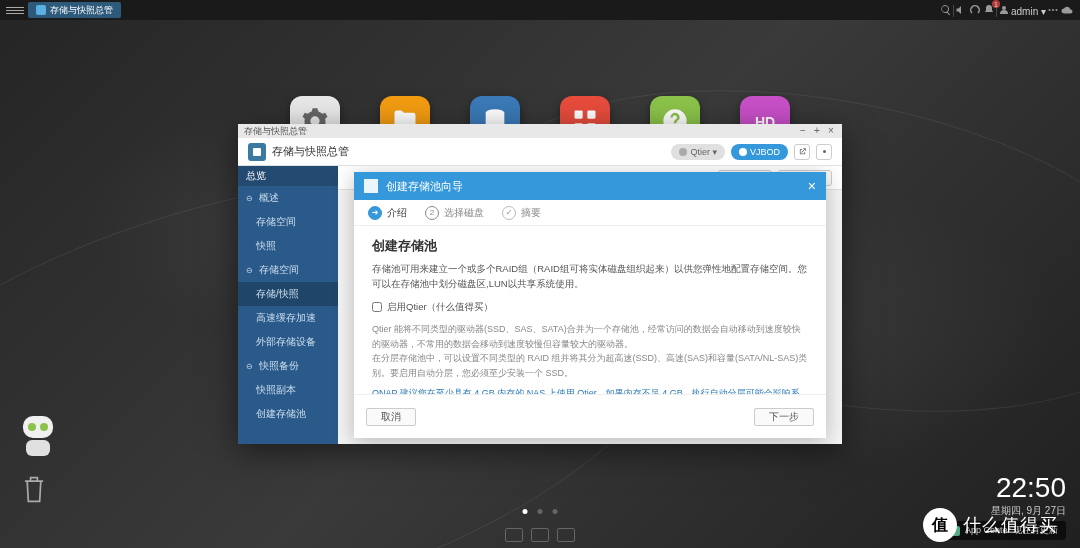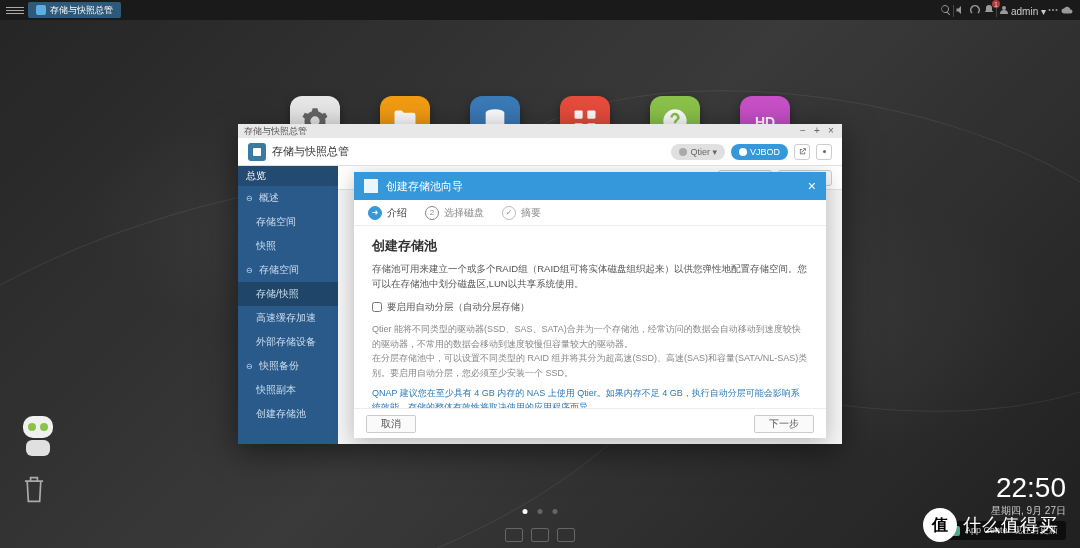--- a/index.html
+++ b/index.html
@@ -68,21 +68,21 @@
 .wiz-step.active{color:#333}
 .wiz-step .num{width:14px;height:14px;border:1px solid currentColor;border-radius:50%;display:flex;align-items:center;justify-content:center;font-size:8px}
 .wiz-step.active .num{background:#3498db;border-color:#3498db;color:#fff}
 .wiz-step .chk{width:14px;height:14px;border:1px solid #bbb;border-radius:50%;display:flex;align-items:center;justify-content:center;font-size:8px}
 .wiz-content{flex:1;padding:10px 18px;font-size:9.5px;color:#555;line-height:1.6;overflow:auto}
 .wiz-content h4{font-size:13px;color:#333;margin-bottom:4px}
 .wiz-content .cb-row{margin:8px 0;display:flex;align-items:center;gap:5px}
 .wiz-content .cb-row input{width:10px;height:10px}
 .wiz-content .grey{color:#888;font-size:9px}
 .wiz-content .blue{color:#2a7ab8;font-size:9px;margin-top:6px}
-.wiz-footer{height:30px;border-top:1px solid #eee;display:flex;align-items:center;padding:0 12px;gap:8px}
+.wiz-footer{height:44px;border-top:1px solid #eee;display:flex;align-items:center;padding:0 12px;gap:8px}
 .wiz-btn{height:18px;border:1px solid #ccc;background:#fafafa;padding:0 14px;font-size:10px;color:#555;cursor:pointer;border-radius:2px}
 .wiz-footer .spacer{flex:1}
 
 .robot{position:absolute;left:18px;bottom:88px;width:40px;height:44px;cursor:pointer}
 .robot .head{width:30px;height:22px;background:#f0f0f0;border-radius:10px;margin:0 auto;position:relative}
 .robot .head::before,.robot .head::after{content:"";position:absolute;width:8px;height:8px;background:#8bc34a;border-radius:50%;top:7px}
 .robot .head::before{left:5px}.robot .head::after{right:5px}
 .robot .body{width:24px;height:16px;background:#e0e0e0;border-radius:6px;margin:2px auto 0}
 .trash{position:absolute;left:20px;bottom:42px;width:28px;height:34px;cursor:pointer}
 .trash svg{width:100%;height:100%;fill:none;stroke:#aaa;stroke-width:1.5}
@@ -301,21 +301,21 @@
           <div class="wiz-step">
               <span class="chk">✓</span>
               <span>摘要</span>
             </div>
         </div>
         <div class="wiz-content">
           <h4>创建存储池</h4>
           <p>存储池可用来建立一个或多个RAID组（RAID组可将实体磁盘组织起来）以供您弹性地配置存储空间。您可以在存储池中划分磁盘区,LUN以共享系统使用。</p>
           <div class="cb-row">
             <input type="checkbox" style="">
-            <span>要启用自动分层（自动分层存储）</span>
+            <span>启用Qtier（什么值得买）</span>
           </div>
           <p class="grey">Qtier 能将不同类型的驱动器(SSD、SAS、SATA)合并为一个存储池，经常访问的数据会自动移动到速度较快的驱动器，不常用的数据会移动到速度较慢但容量较大的驱动器。</p>
           <p class="grey">在分层存储池中，可以设置不同类型的 RAID 组并将其分为超高速(SSD)、高速(SAS)和容量(SATA/NL-SAS)类别。要启用自动分层，您必须至少安装一个 SSD。</p>
           <p class="blue">QNAP 建议您在至少具有 4 GB 内存的 NAS 上使用 Qtier。如果内存不足 4 GB，执行自动分层可能会影响系统效能。存储的整体有效性将取决使用的应用程序而异。</p>
 
         </div>
         <div class="wiz-footer">
           <button class="wiz-btn">取消</button>
           <div class="spacer"></div>
           <button class="wiz-btn">下一步</button>

